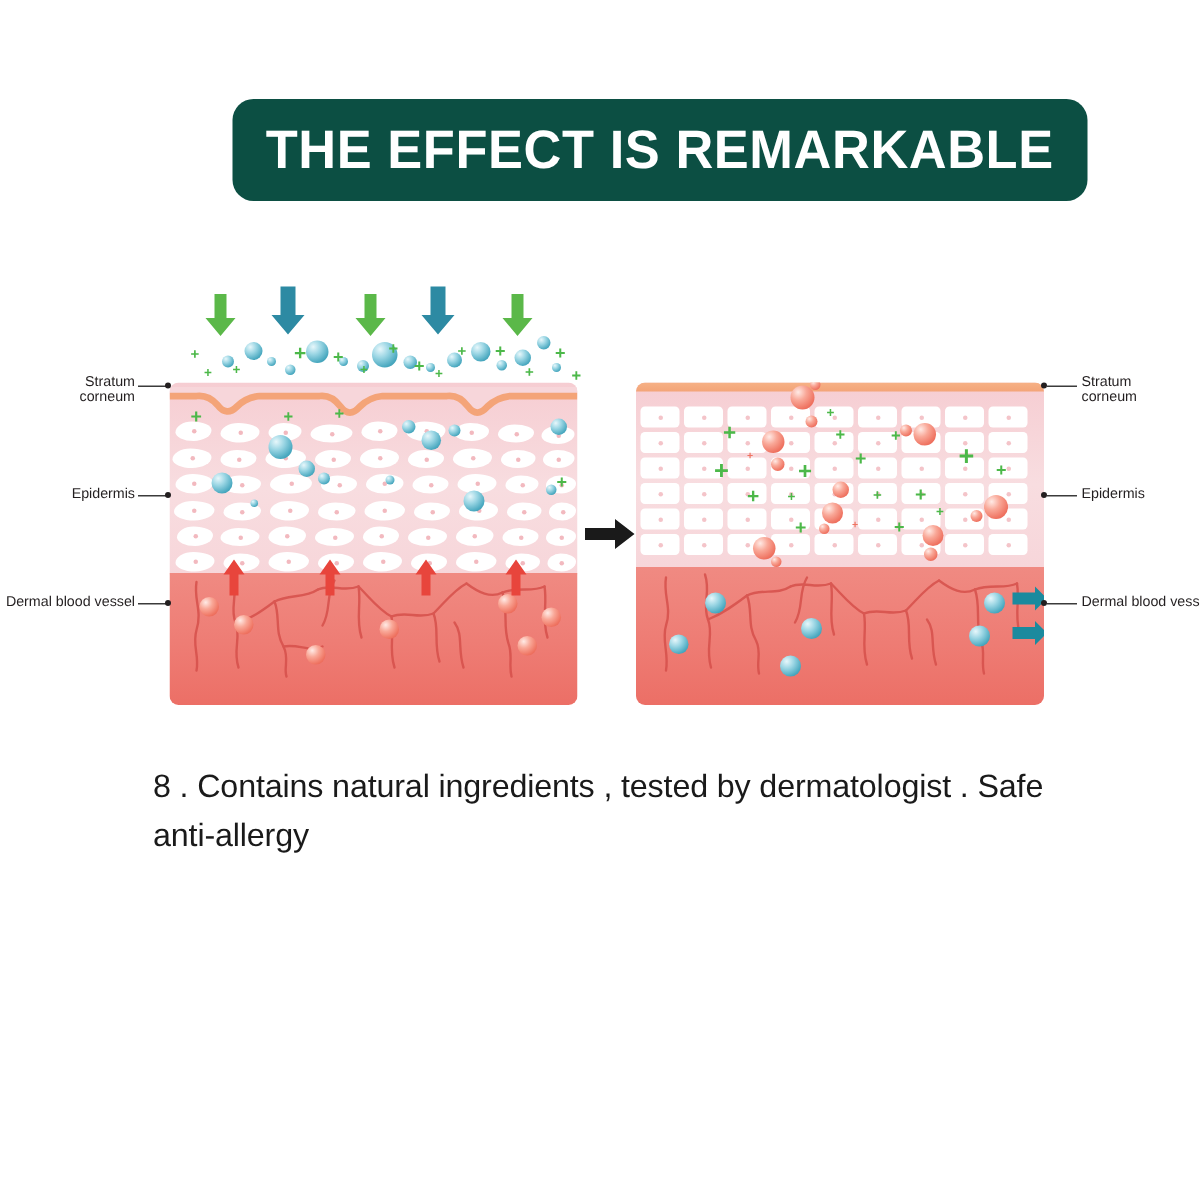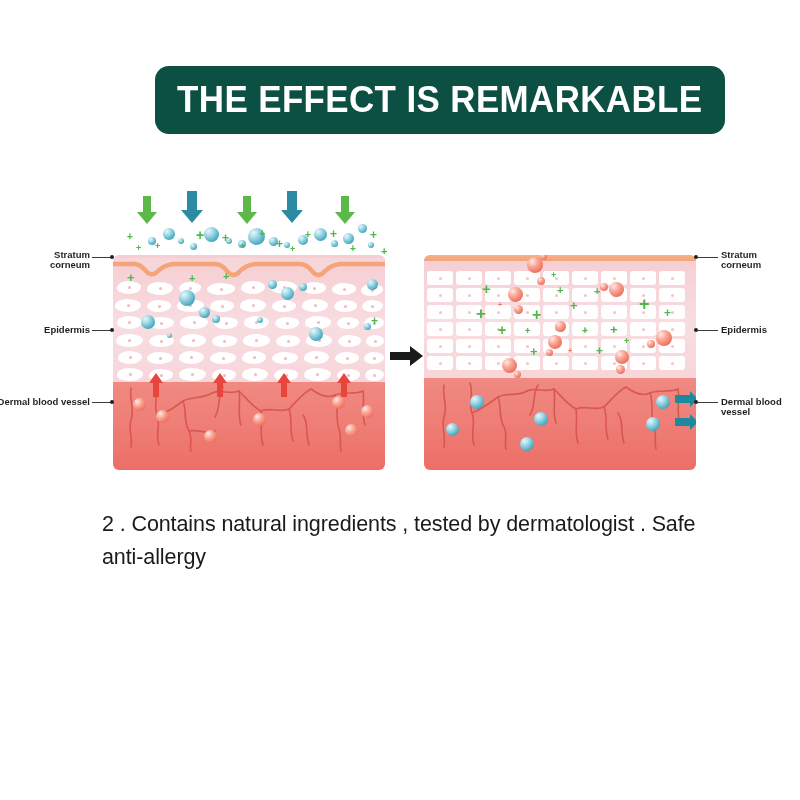--- a/index.html
+++ b/index.html
@@ -126,21 +126,20 @@
   }
 
   
   .label {
     position: absolute;
     font-family: "Liberation Sans", sans-serif;
     font-size: 9.5px;
     color: #231f20;
     line-height: 1.08;
     white-space: pre-line;
-    font-weight: bold;
   }
   .label.right-side { text-align: left; }
   .label.left-side  { text-align: right; }
   .leader {
     position: absolute;
     height: 1px;
     background: #3b3b3b;
   }
   .leader-dot {
     position: absolute;
@@ -514,14 +513,14 @@
   <div class="leader-dot" style="left:694px; top:148px;"></div>
   <div class="leader" style="left:698px; top:150px; width:20px;"></div>
   <div class="label right-side" style="left:721px; top:145px; width:80px;">Epidermis</div>
 
   <div class="leader-dot" style="left:694px; top:220px;"></div>
   <div class="leader" style="left:698px; top:222px; width:20px;"></div>
   <div class="label right-side" style="left:721px; top:217px; width:90px;">Dermal blood vessel</div>
 </div>
 
 <div id="body-copy">
-  <p class="para">2 . Contains natural ingredients , tested by dermatologist . Safe anti-allergy</p>
+  <p class="para">8 . Contains natural ingredients , tested by dermatologist . Safe anti-allergy</p>
 </div>
 
 </body></html>

